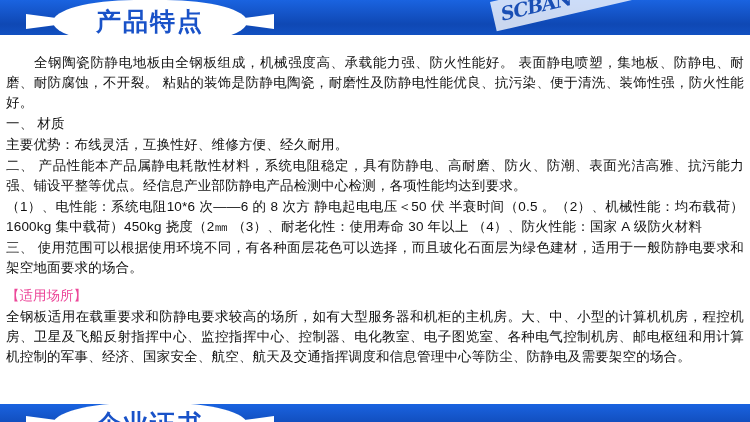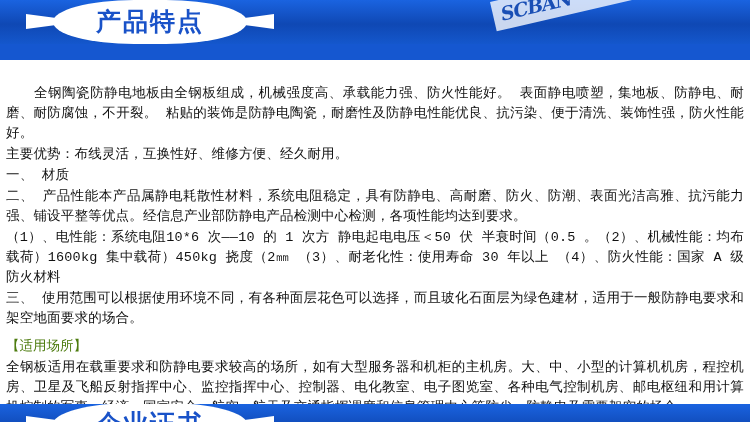--- a/index.html
+++ b/index.html
@@ -18,21 +18,21 @@
     width: 750px;
     height: 422px;
     overflow: hidden;
     background: #ffffff;
   }
 
   
   .banner {
     position: relative;
     width: 750px;
-    height: 60px;
+    height: 35px;
     background: #1557d0;
     overflow: hidden;
   }
   .banner .stripe-light {
     position: absolute;
     left: 0;
     top: 0;
     width: 750px;
     height: 44px;
     background: linear-gradient(180deg, #1a63e0 0%, #0f48b4 55%, #1457cc 100%);
@@ -106,43 +106,42 @@
     font-weight: bold;
     font-style: italic;
     font-size: 19px;
     color: #1a4fb5;
     letter-spacing: -1px;
   }
 
   
   .content {
     position: relative;
-    padding: 24px 6px 0 6px;
-    font-family: Liberation Mono, monospace;
+    padding: 18px 6px 0 6px;
   }
   .para {
     font-size: 13.5px;
     line-height: 20px;
     color: #111111;
     text-align: justify;
     margin: 0 0 1px 0;
     letter-spacing: 0.2px;
   }
   .para.indent {
     text-indent: 28px;
   }
   .spacer-sm {
     height: 7px;
   }
 
   
   .bracket-head {
     font-size: 13.5px;
     line-height: 20px;
-    color: #4d7c0f;
+    color: #ec4899;
     font-weight: normal;
     margin: 0 0 1px 0;
   }
 
   
   .banner.bottom {
     position: absolute;
     left: 0;
     bottom: 0;
     height: 18px;
@@ -167,24 +166,24 @@
   </div>
 
   <div class="watermark">
     <div class="wm-band"></div>
     <div class="wm-logo">SCBAN</div>
 
   </div>
 
   <div class="content">
     <p class="para indent">全钢陶瓷防静电地板由全钢板组成，机械强度高、承载能力强、防火性能好。 表面静电喷塑，集地板、防静电、耐磨、耐防腐蚀，不开裂。 粘贴的装饰是防静电陶瓷，耐磨性及防静电性能优良、抗污染、便于清洗、装饰性强，防火性能好。</p>
+    <p class="para">一、 材质</p>
     <p class="para">主要优势：布线灵活，互换性好、维修方便、经久耐用。</p>
-    <p class="para">一、 材质</p>
     <p class="para">二、 产品性能本产品属静电耗散性材料，系统电阻稳定，具有防静电、高耐磨、防火、防潮、表面光洁高雅、抗污能力强、铺设平整等优点。经信息产业部防静电产品检测中心检测，各项性能均达到要求。</p>
-    <p class="para">（1）、电性能：系统电阻10*6 次——10 的 1 次方 静电起电电压＜50 伏 半衰时间（0.5 。（2）、机械性能：均布载荷）1600kg 集中载荷）450kg 挠度（2㎜ （3）、耐老化性：使用寿命 30 年以上 （4）、防火性能：国家 A 级防火材料</p>
+    <p class="para">（1）、电性能：系统电阻10*6 次——6 的 8 次方 静电起电电压＜50 伏 半衰时间（0.5 。（2）、机械性能：均布载荷）1600kg 集中载荷）450kg 挠度（2㎜ （3）、耐老化性：使用寿命 30 年以上 （4）、防火性能：国家 A 级防火材料</p>
     <p class="para">三、 使用范围可以根据使用环境不同，有各种面层花色可以选择，而且玻化石面层为绿色建材，适用于一般防静电要求和架空地面要求的场合。</p>
     <div class="spacer-sm"></div>
     <p class="bracket-head">【适用场所】</p>
     <p class="para">全钢板适用在载重要求和防静电要求较高的场所，如有大型服务器和机柜的主机房。大、中、小型的计算机机房，程控机房、卫星及飞船反射指挥中心、监控指挥中心、控制器、电化教室、电子图览室、各种电气控制机房、邮电枢纽和用计算机控制的军事、经济、国家安全、航空、航天及交通指挥调度和信息管理中心等防尘、防静电及需要架空的场合。</p>
   </div>
 
   <div class="banner bottom">
     <div class="stripe-light"></div>
     <div class="plaque-tail-l"></div>
     <div class="plaque-tail-r"></div>

